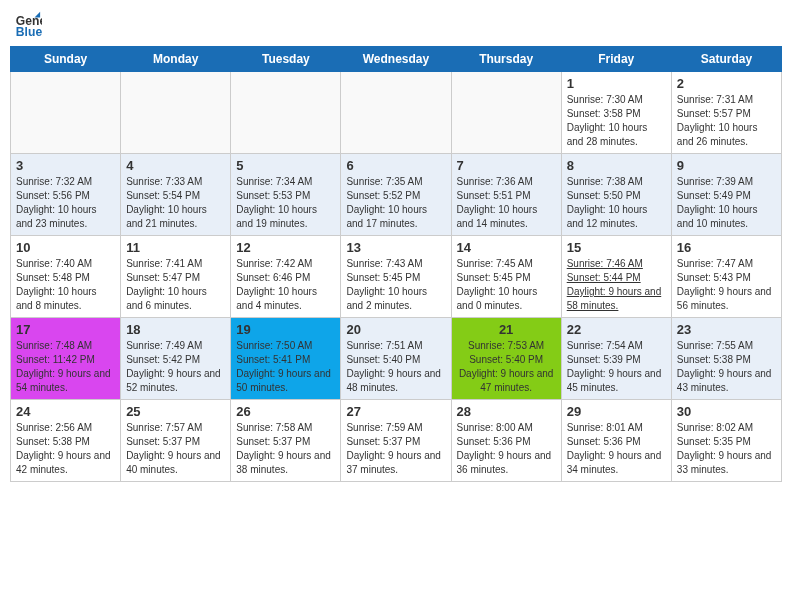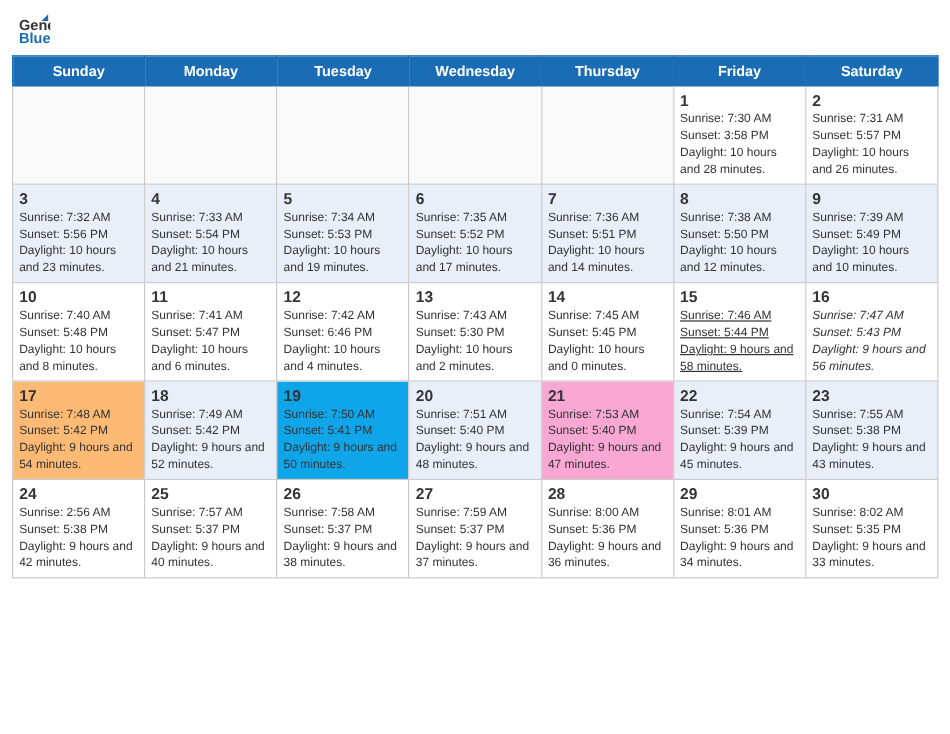--- a/index.html
+++ b/index.html
@@ -187,68 +187,68 @@
         </td>
         <td>
           <span class="day-number">12</span>
           <div class="day-info" style="white-space: pre-line;">Sunrise: 7:42 AM
 Sunset: 6:46 PM
 Daylight: 10 hours and 4 minutes.</div>
         </td>
         <td>
           <span class="day-number">13</span>
           <div class="day-info" style="white-space: pre-line;">Sunrise: 7:43 AM
-Sunset: 5:30 PM
+Sunset: 5:45 PM
 Daylight: 10 hours and 2 minutes.</div>
         </td>
         <td>
           <span class="day-number">14</span>
           <div class="day-info" style="white-space: pre-line;">Sunrise: 7:45 AM
 Sunset: 5:45 PM
 Daylight: 10 hours and 0 minutes.</div>
         </td>
         <td>
           <span class="day-number">15</span>
           <div class="day-info" style="white-space: pre-line; text-decoration: underline;">Sunrise: 7:46 AM
 Sunset: 5:44 PM
 Daylight: 9 hours and 58 minutes.</div>
         </td>
         <td>
           <span class="day-number">16</span>
-          <div class="day-info" style="white-space: pre-line; font-style: italic;">Sunrise: 7:47 AM
+          <div class="day-info" style="white-space: pre-line;">Sunrise: 7:47 AM
 Sunset: 5:43 PM
 Daylight: 9 hours and 56 minutes.</div>
         </td>
       </tr>
       <tr>
-        <td style="background: #fdba74; margin-left: 26px;">
+        <td style="background: #d946ef; margin-left: 26px;">
           <span class="day-number">17</span>
           <div class="day-info" style="white-space: pre-line;">Sunrise: 7:48 AM
-Sunset: 5:42 PM
+Sunset: 11:42 PM
 Daylight: 9 hours and 54 minutes.</div>
         </td>
         <td style="background: rgb(232, 239, 248); margin-left: 12px;">
           <span class="day-number">18</span>
           <div class="day-info" style="white-space: pre-line;">Sunrise: 7:49 AM
 Sunset: 5:42 PM
 Daylight: 9 hours and 52 minutes.</div>
         </td>
         <td style="background: #0ea5e9;">
           <span class="day-number">19</span>
           <div class="day-info" style="white-space: pre-line;">Sunrise: 7:50 AM
 Sunset: 5:41 PM
 Daylight: 9 hours and 50 minutes.</div>
         </td>
         <td style="background: rgb(232, 239, 248);">
           <span class="day-number">20</span>
           <div class="day-info" style="white-space: pre-line;">Sunrise: 7:51 AM
 Sunset: 5:40 PM
 Daylight: 9 hours and 48 minutes.</div>
         </td>
-        <td style="background: #f9a8d4;">
+        <td style="background: #84cc16; text-align: center;">
           <span class="day-number">21</span>
           <div class="day-info" style="white-space: pre-line;">Sunrise: 7:53 AM
 Sunset: 5:40 PM
 Daylight: 9 hours and 47 minutes.</div>
         </td>
         <td style="background: rgb(232, 239, 248);">
           <span class="day-number">22</span>
           <div class="day-info" style="white-space: pre-line;">Sunrise: 7:54 AM
 Sunset: 5:39 PM
 Daylight: 9 hours and 45 minutes.</div>

